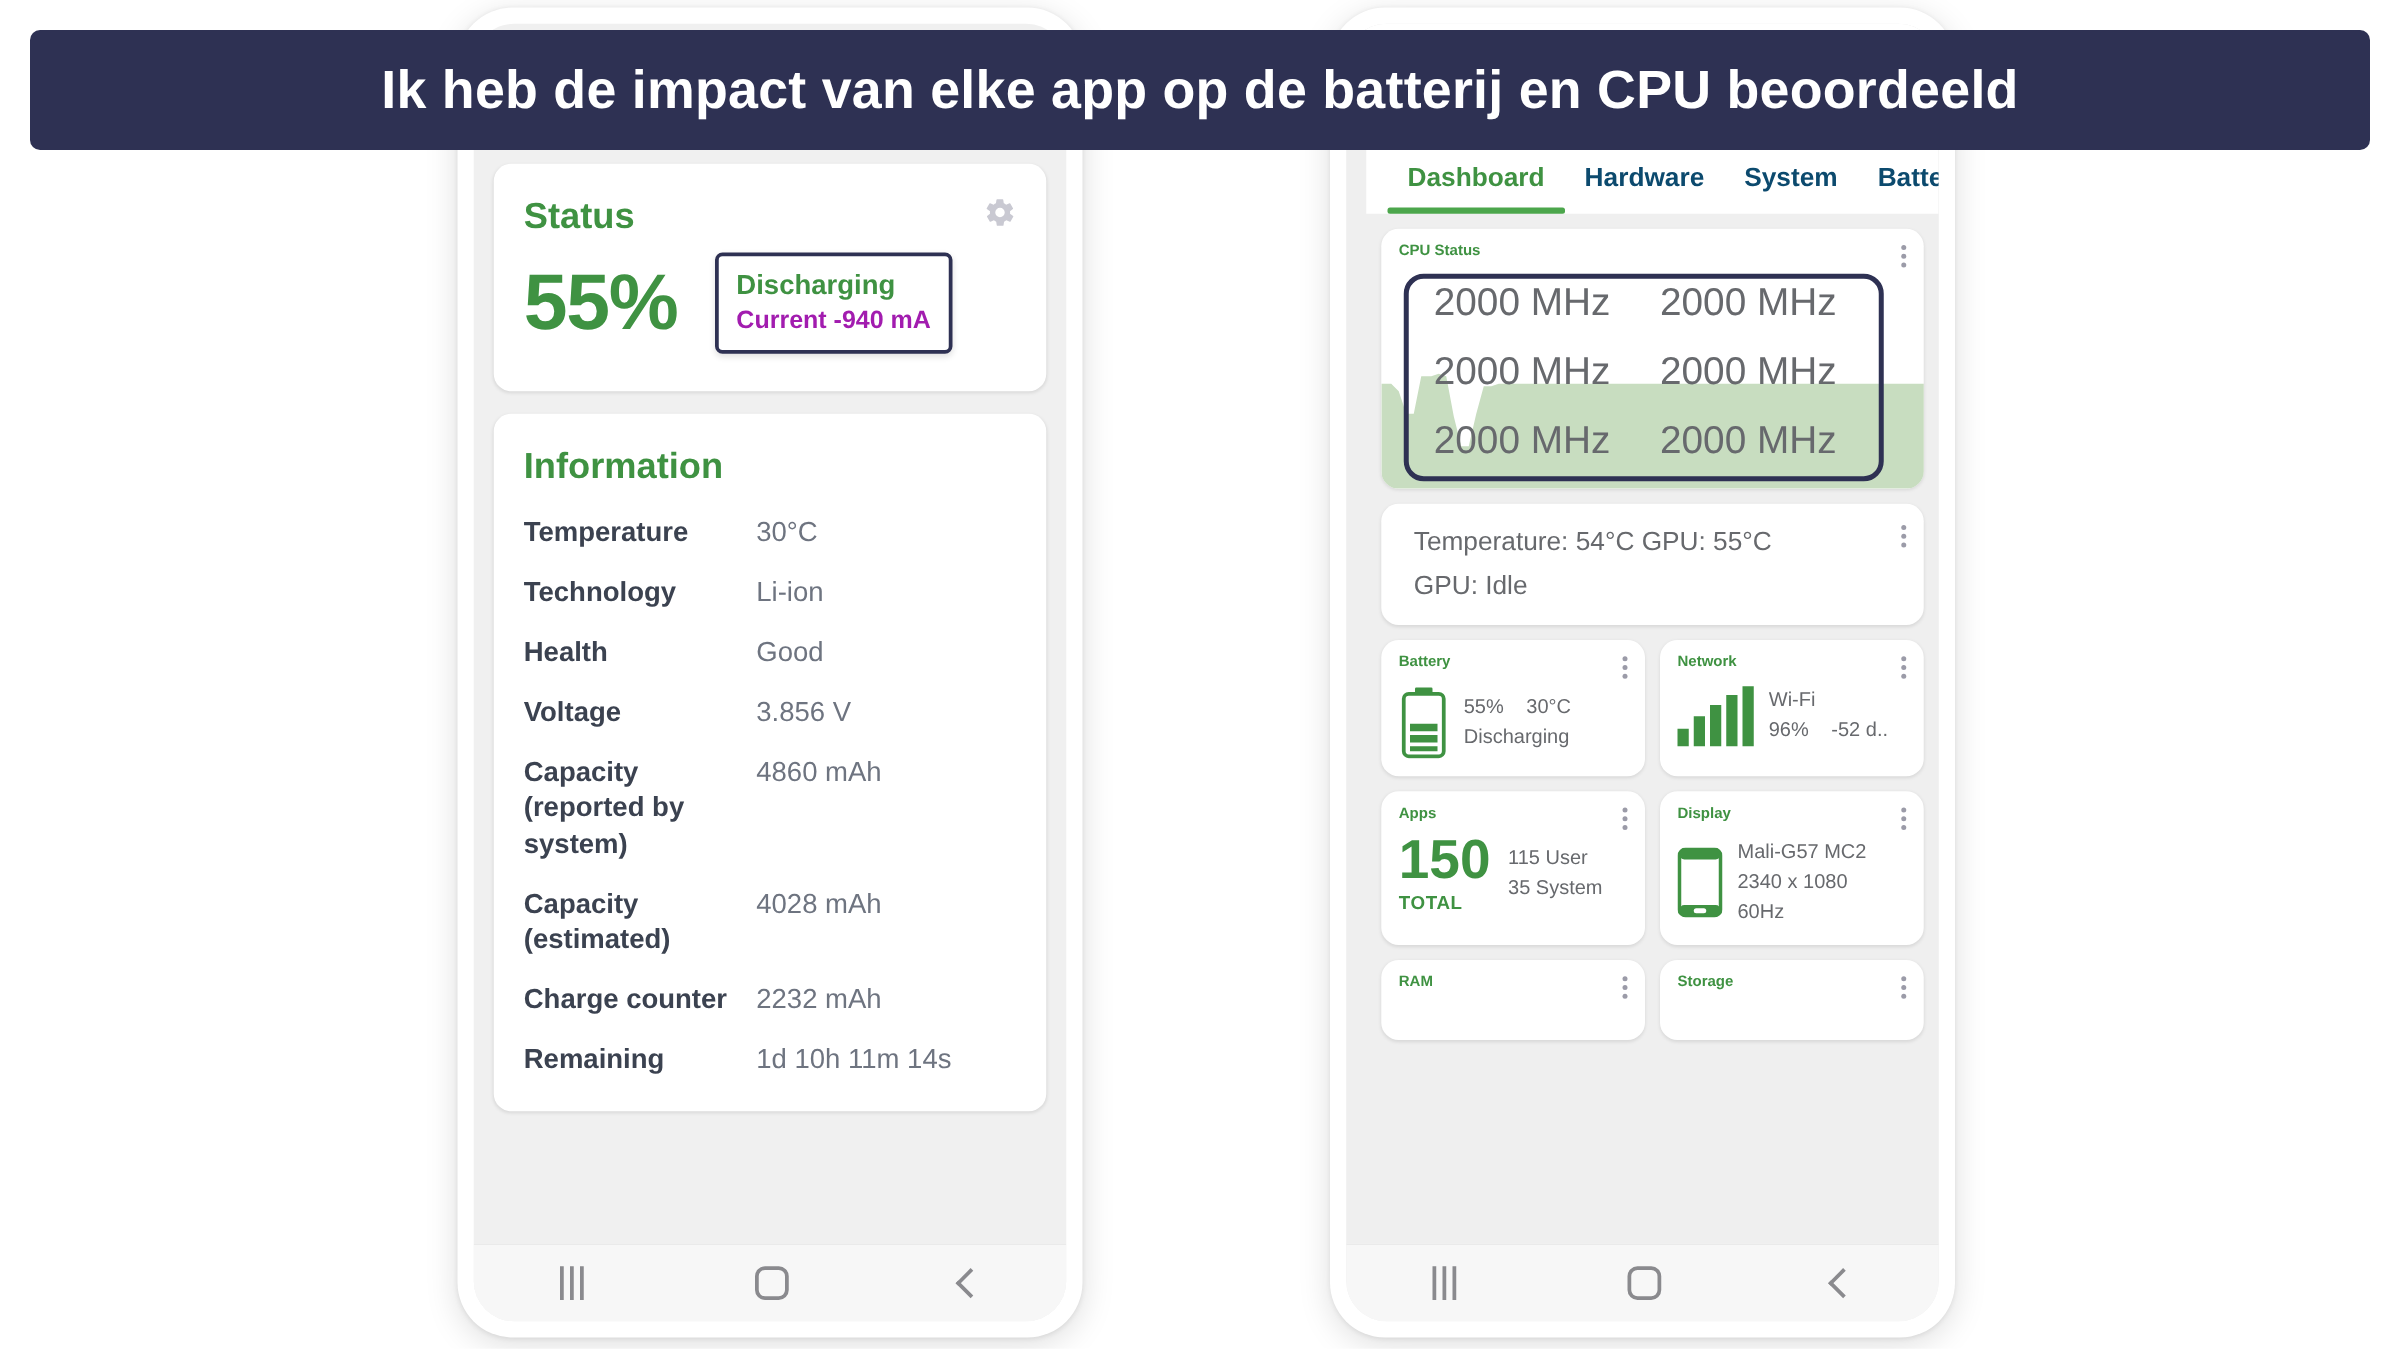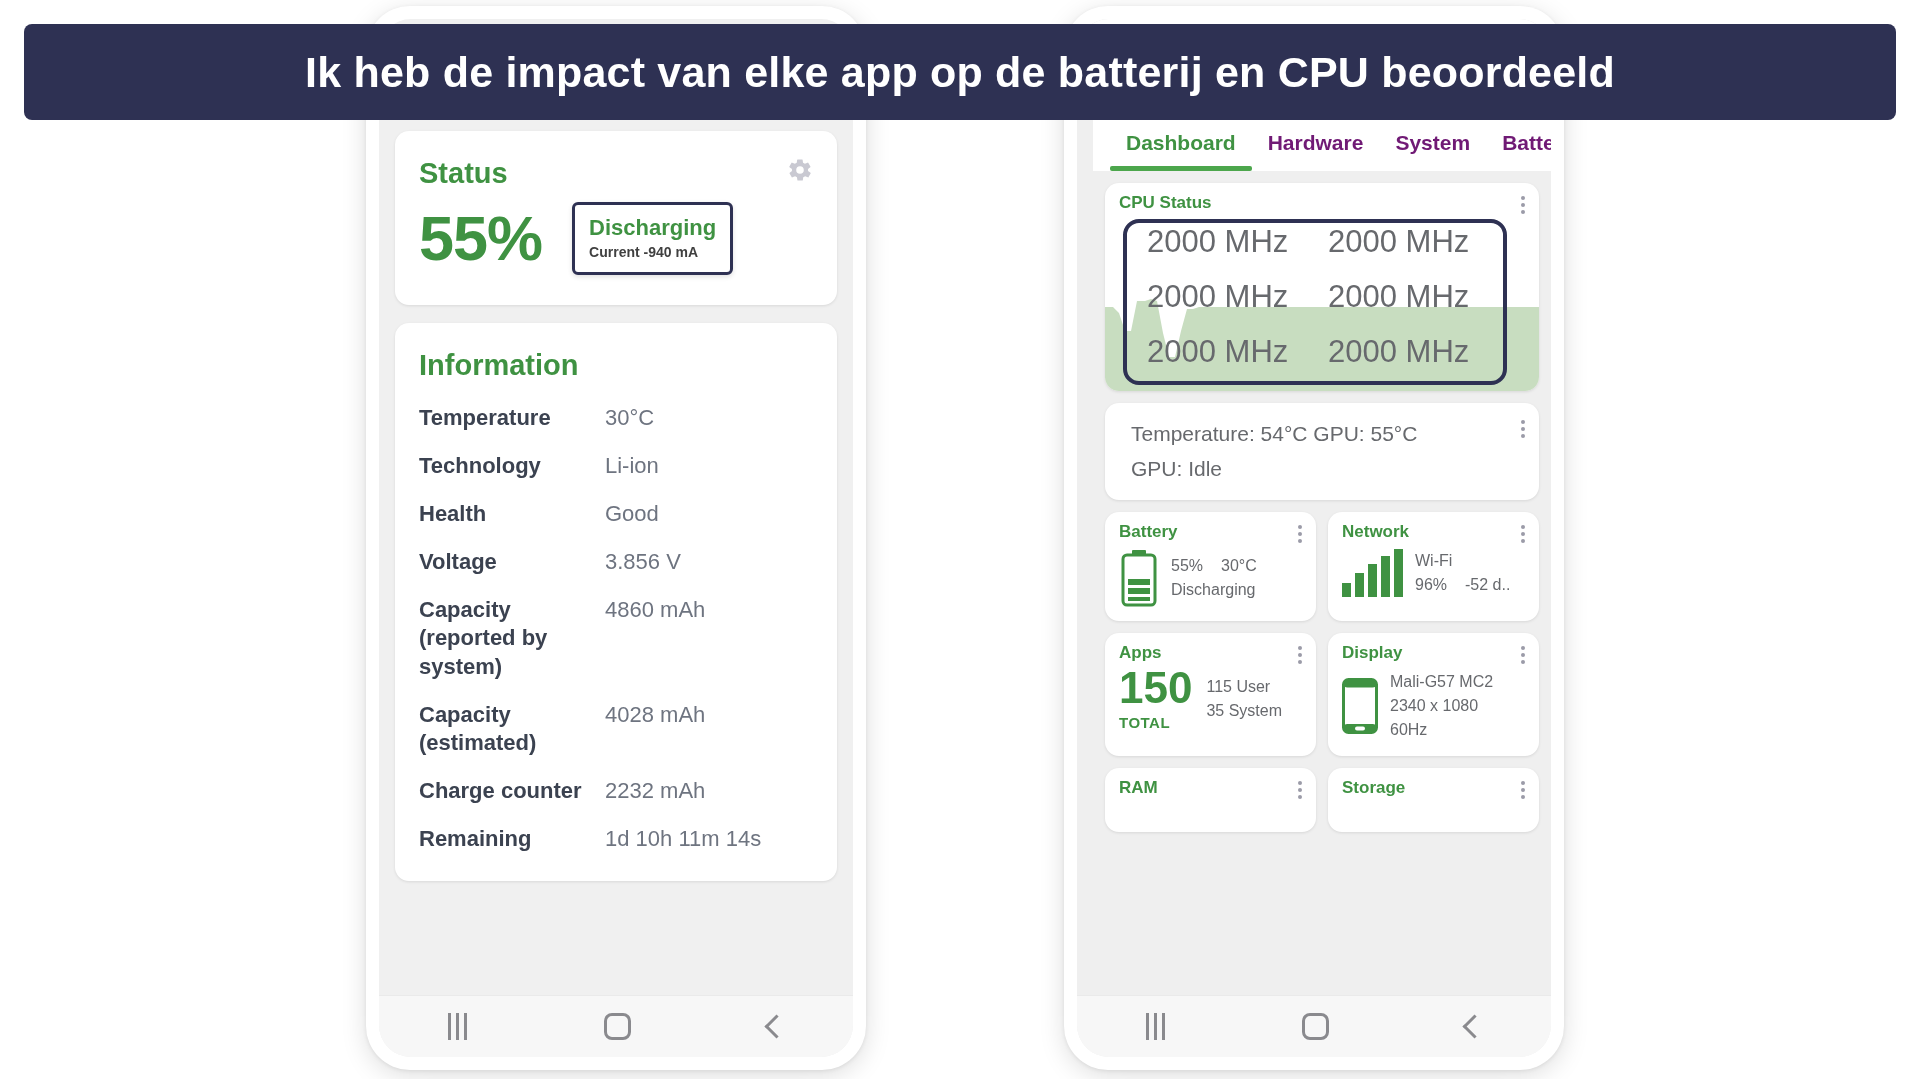--- a/index.html
+++ b/index.html
@@ -132,21 +132,21 @@
     border: 3px solid #2e3153;
     border-radius: 6px;
     padding: 8px 14px 10px 14px;
     box-shadow: 0 2px 5px rgba(0,0,0,0.12);
     background: #fff;
   }
   .discharge-box .d1 {
     color: #3f9242; font-size: 22px; font-weight: 700; line-height: 1.35;
   }
   .discharge-box .d2 {
-    color: #404040; font-size: 14px; font-weight: 700; line-height: 1.35;
+    color: #a21caf; font-size: 20px; font-weight: 700; line-height: 1.35;
   }
 
   .info-card { padding: 26px 24px 28px 24px; }
   .info-title {
     color: #3f9242; font-size: 29px; font-weight: 700; margin-bottom: 22px;
   }
   .info-row {
     display: flex; align-items: flex-start; margin-bottom: 20px;
   }
   .info-row:last-child { margin-bottom: 0; }
@@ -168,21 +168,21 @@
   .tabbar {
     padding-top: 112px;
     background: #ffffff;
     display: flex;
     gap: 0;
     padding-left: 17px;
     position: relative;
     flex: 0 0 auto;
   }
   .tab {
-    font-size: 21px; font-weight: 600; color: #701a75;
+    font-size: 21px; font-weight: 600; color: #0c4a6e;
     padding: 0 16px 16px 16px;
     white-space: nowrap;
     position: relative;
   }
   .tab.active { color: #3f9242; }
   .tab.active::after {
     content: "";
     position: absolute; left: 0; right: 0; bottom: 0;
     height: 5px; background: #4ca64c; border-radius: 2px;
   }
@@ -192,21 +192,21 @@
     padding: 12px 12px 0 12px;
     display: flex; flex-direction: column; gap: 12px;
     overflow: hidden;
   }
 
   .card-head {
     display: flex; align-items: flex-start; justify-content: space-between;
     padding: 10px 14px 0 14px;
   }
   .card-label {
-    color: #3f9242; font-size: 17px; font-weight: 700;
+    color: #3f9242; font-size: 12px; font-weight: 700;
   }
   .kebab { display: flex; flex-direction: column; gap: 3px; padding-top: 3px; }
   .kebab i { width: 4px; height: 4px; border-radius: 50%; background: #9b9ba8; display:block; }
 
   
   .cpu-card { position: relative; overflow: hidden; height: 208px; }
   .cpu-chart {
     position: absolute; left: 0; right: 0; bottom: 0; height: 100px;
   }
   .cpu-grid {

